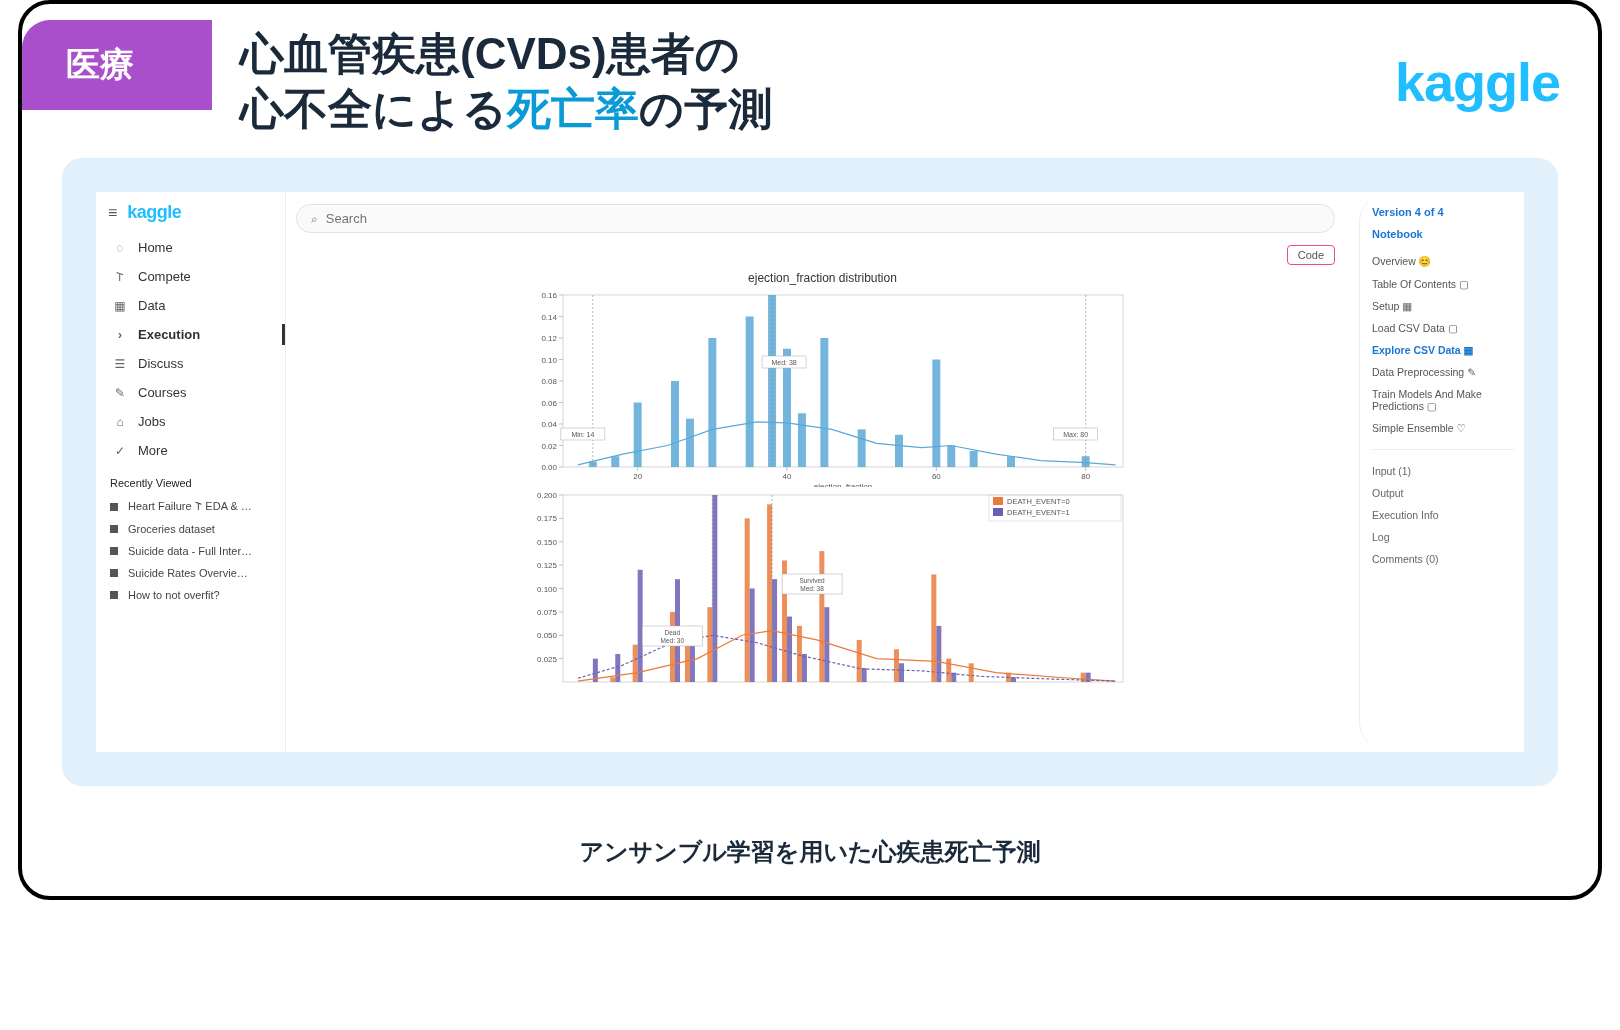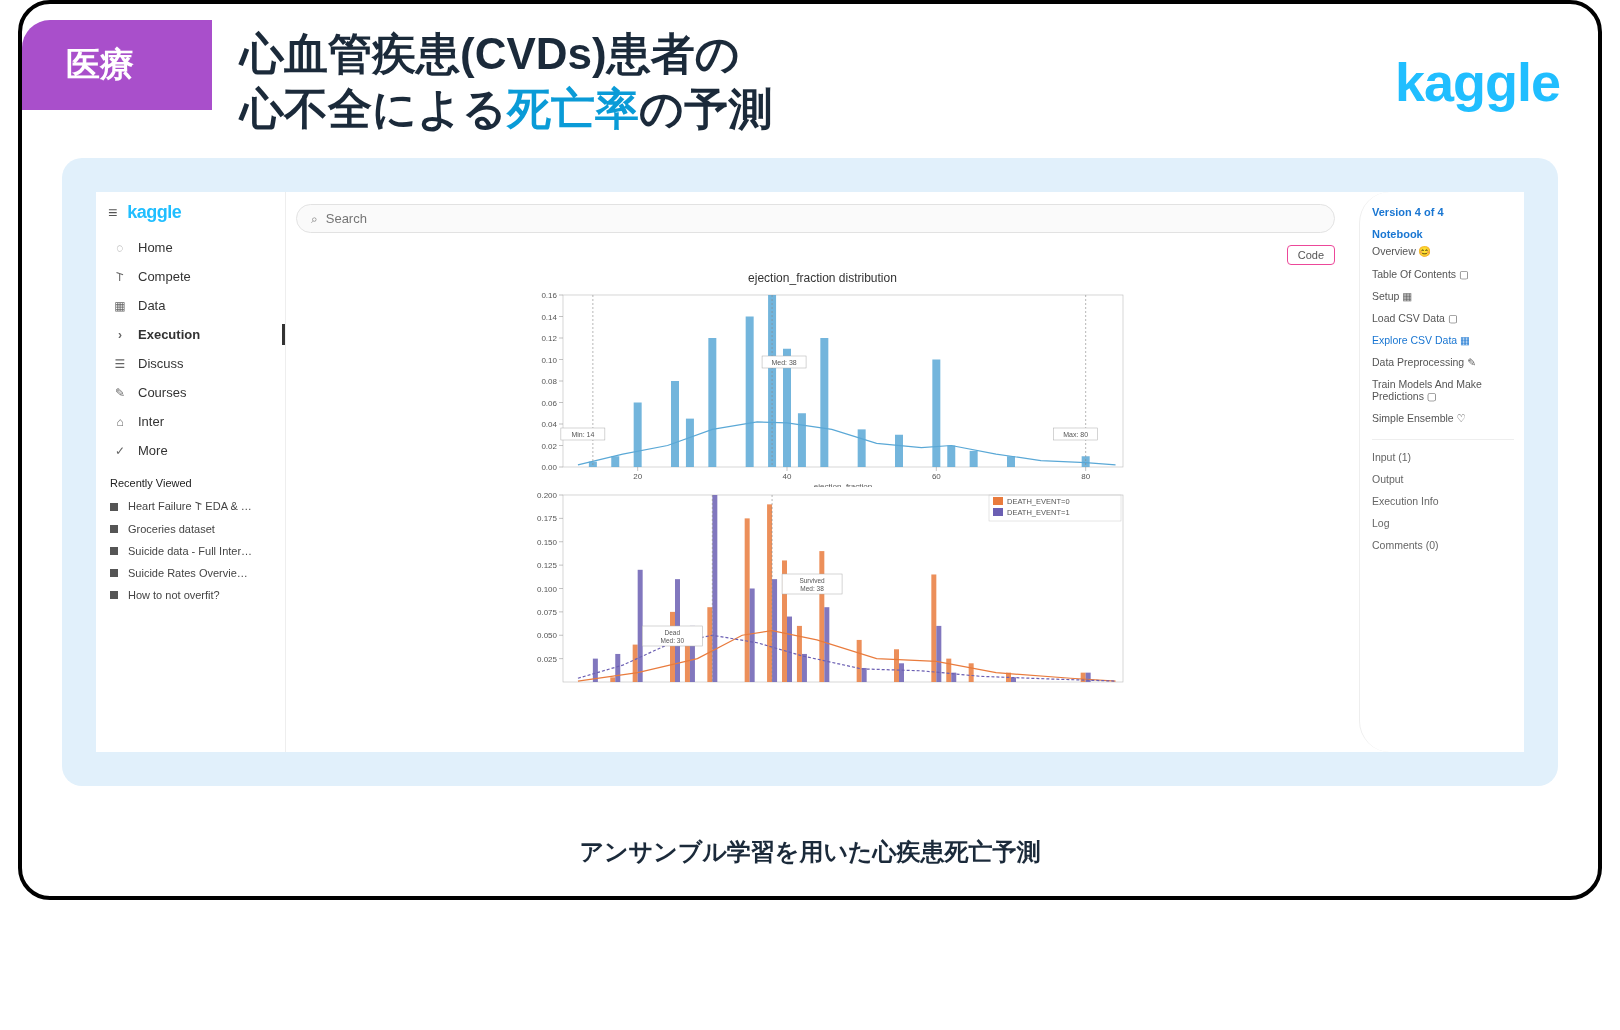--- a/index.html
+++ b/index.html
@@ -77,23 +77,23 @@
   .searchbar{ display:flex; align-items:center; gap:8px; border:1px solid #e2e2e2; border-radius:18px; padding:6px 14px; margin:12px 24px 4px 10px; background:#fafafa;}
   .searchbar input{ border:none; outline:none; background:transparent; font-size:13px; width:100%;}
   .code-btn{ align-self:flex-end; margin:8px 24px 2px 0; border:1px solid #ec4899; border-radius:4px; padding:3px 10px; font-size:11px; color:#555; background:#fff;}
   .charts{ padding:0 10px; }
   .chart-title{ text-align:center; font-size:12px; color:#333; margin:4px 0 2px;}
   svg.chart{ display:block; margin:0 auto; }
   
   .rail{ width:165px; border-left:1px solid #eee; padding:14px 10px 10px 12px; font-size:11px; color:#444; position:relative;border-radius:31px;}
   .rail .ver{ color:#1976d2; font-weight:700; font-size:11px;}
   .rail .nb{ color:#1976d2; font-weight:700; font-size:11px; margin-top:10px;}
-  .rail ul{ list-style:none; }
+  .rail ul{ list-style:none; margin-top:10px;}
   .rail li{ padding:5px 0; font-size:10.5px; color:#555;}
-  .rail li.sel{ color:#1976d2; font-weight:400;}
+  .rail li.sel{ color:#1976d2; font-weight:700;}
   .rail .sep{ height:1px; background:#eee; margin:10px 0 6px;}
   .rail .sec li{ font-size:10.5px; color:#666;}
   .caption{ text-align:center; font-size:24px; font-weight:800; color:#1b2a3a; padding:20px 0 28px;}
 </style>
 </head>
 <body>
 
 <div class="card">
   <div class="header">
     <div class="badge">医療</div>
@@ -134,21 +134,21 @@
             <li>
               <span class="nico">☰</span>
               <span>Discuss</span>
             </li>
             <li>
               <span class="nico">✎</span>
               <span>Courses</span>
             </li>
             <li>
               <span class="nico">⌂</span>
-              <span>Inter</span>
+              <span>Jobs</span>
             </li>
             <li>
               <span class="nico">✓</span>
               <span>More</span>
             </li>
           </ul>
         <div class="rv-h">Recently Viewed</div>
         <ul class="nav rv" id="rv">
             <li>
               <span class="dot"></span>

